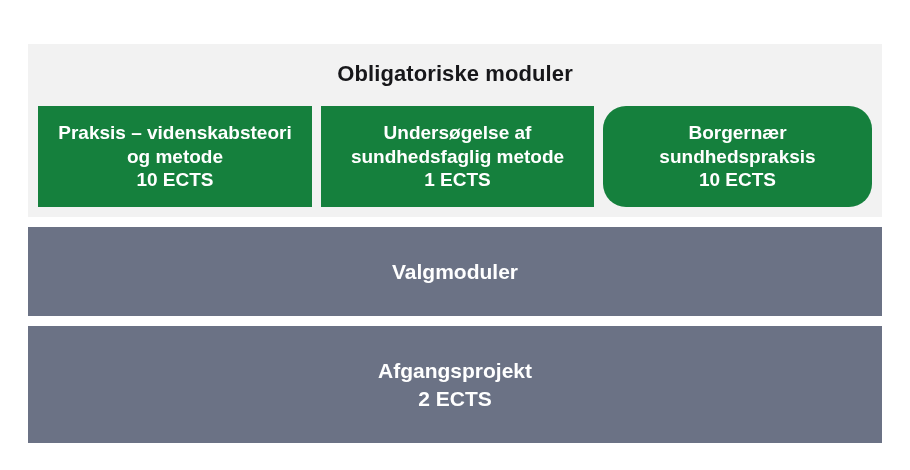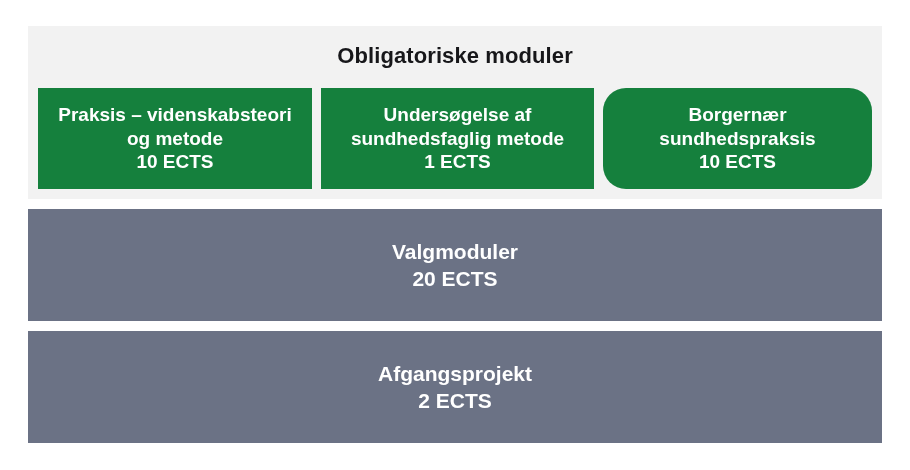--- a/index.html
+++ b/index.html
@@ -13,21 +13,21 @@
     background: #ffffff;
     font-family: "Liberation Sans", sans-serif;
     overflow: hidden;
   }
 
   .diagram {
     position: relative;
     width: 910px;
     height: 470px;
     box-sizing: border-box;
-    padding: 26px 28px 27px 28px;
+    padding: 44px 28px 27px 28px;
     display: flex;
     flex-direction: column;
     gap: 10px;
   }
 
   
   .mandatory-panel {
     background: #f2f2f2;
     box-sizing: border-box;
     padding: 0 10px 10px 10px;
@@ -135,21 +135,20 @@
         <p class="module-name">Borgernær
 sundhedspraksis</p>
         <p class="module-ects">10 ECTS</p>
       </div>
 
     </div>
   </section>
 
   <section class="wide-bar">
     <p class="bar-name">Valgmoduler</p>
-    <p class="bar-ects">20 ECTS</p>
   </section>
 
   <section class="wide-bar">
     <p class="bar-name">Afgangsprojekt</p>
     <p class="bar-ects">2 ECTS</p>
   </section>
 
 </div>
 
 </body></html>

